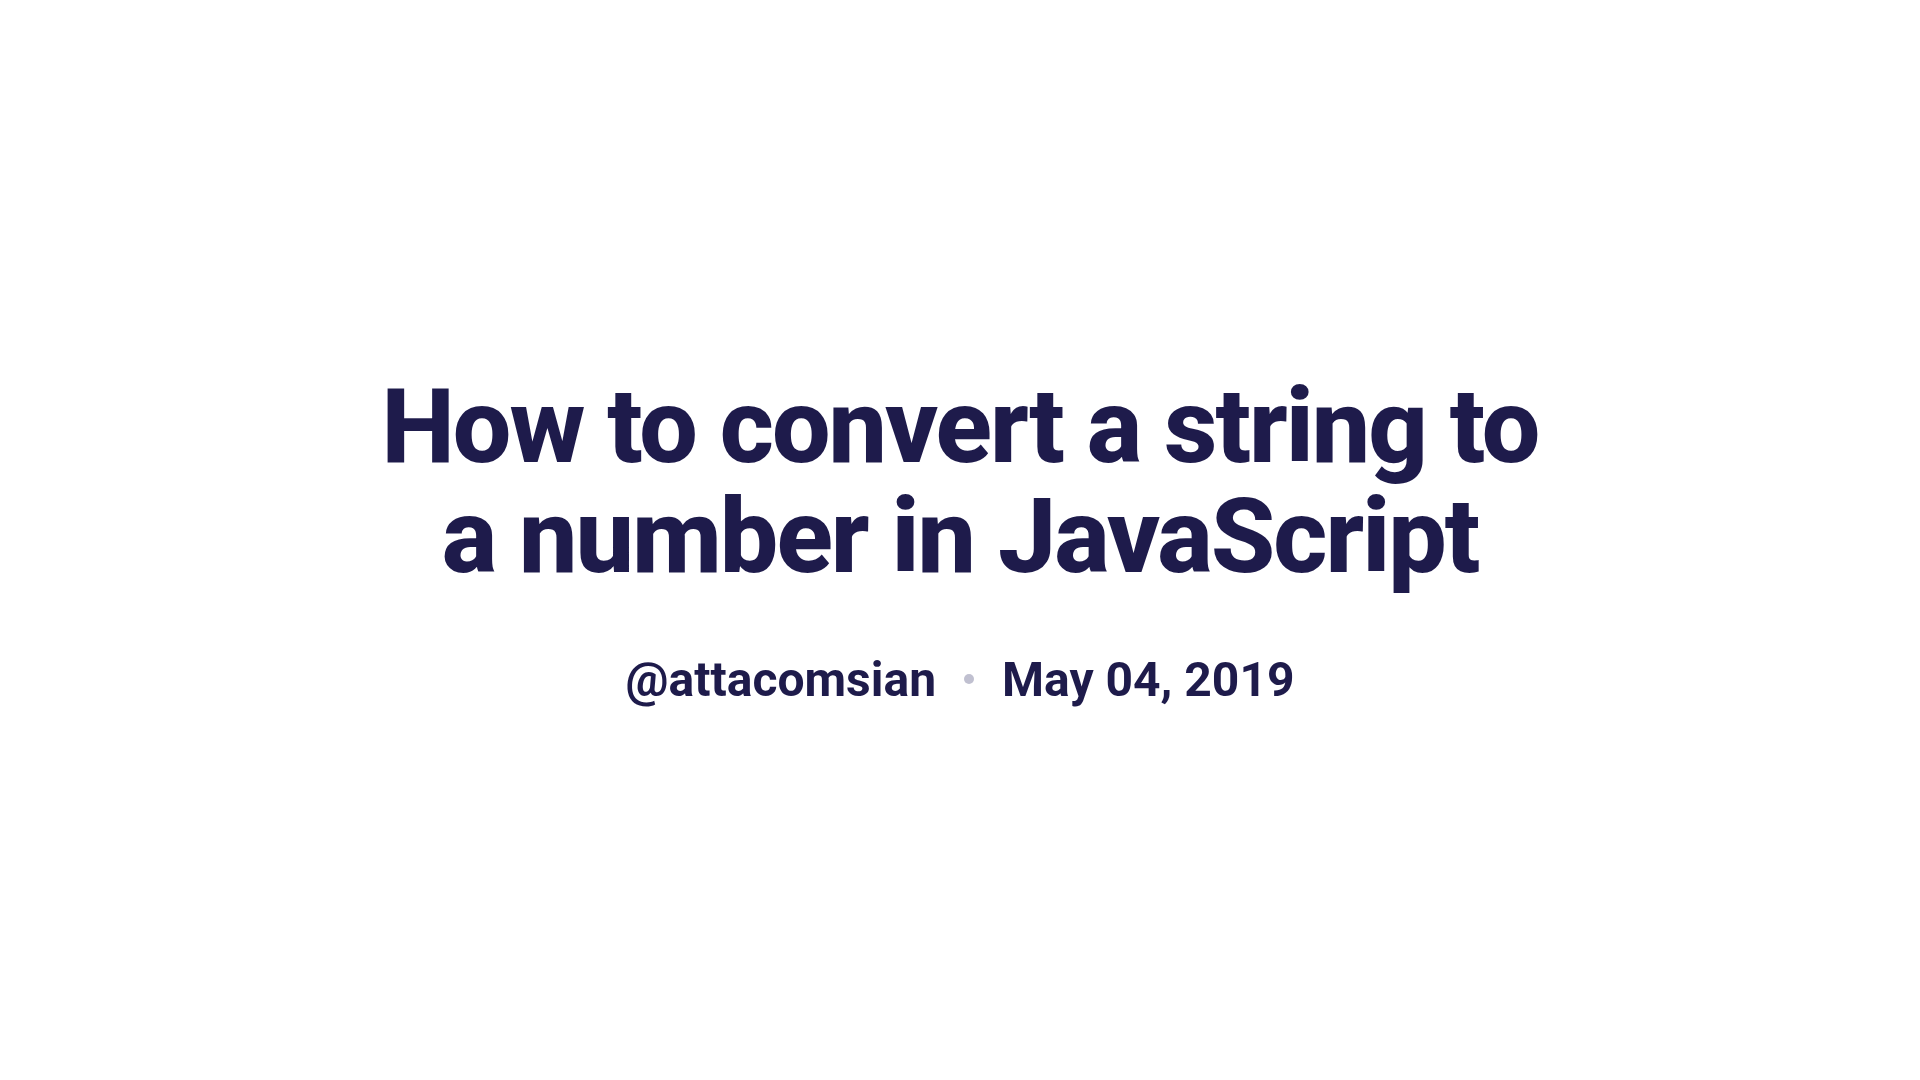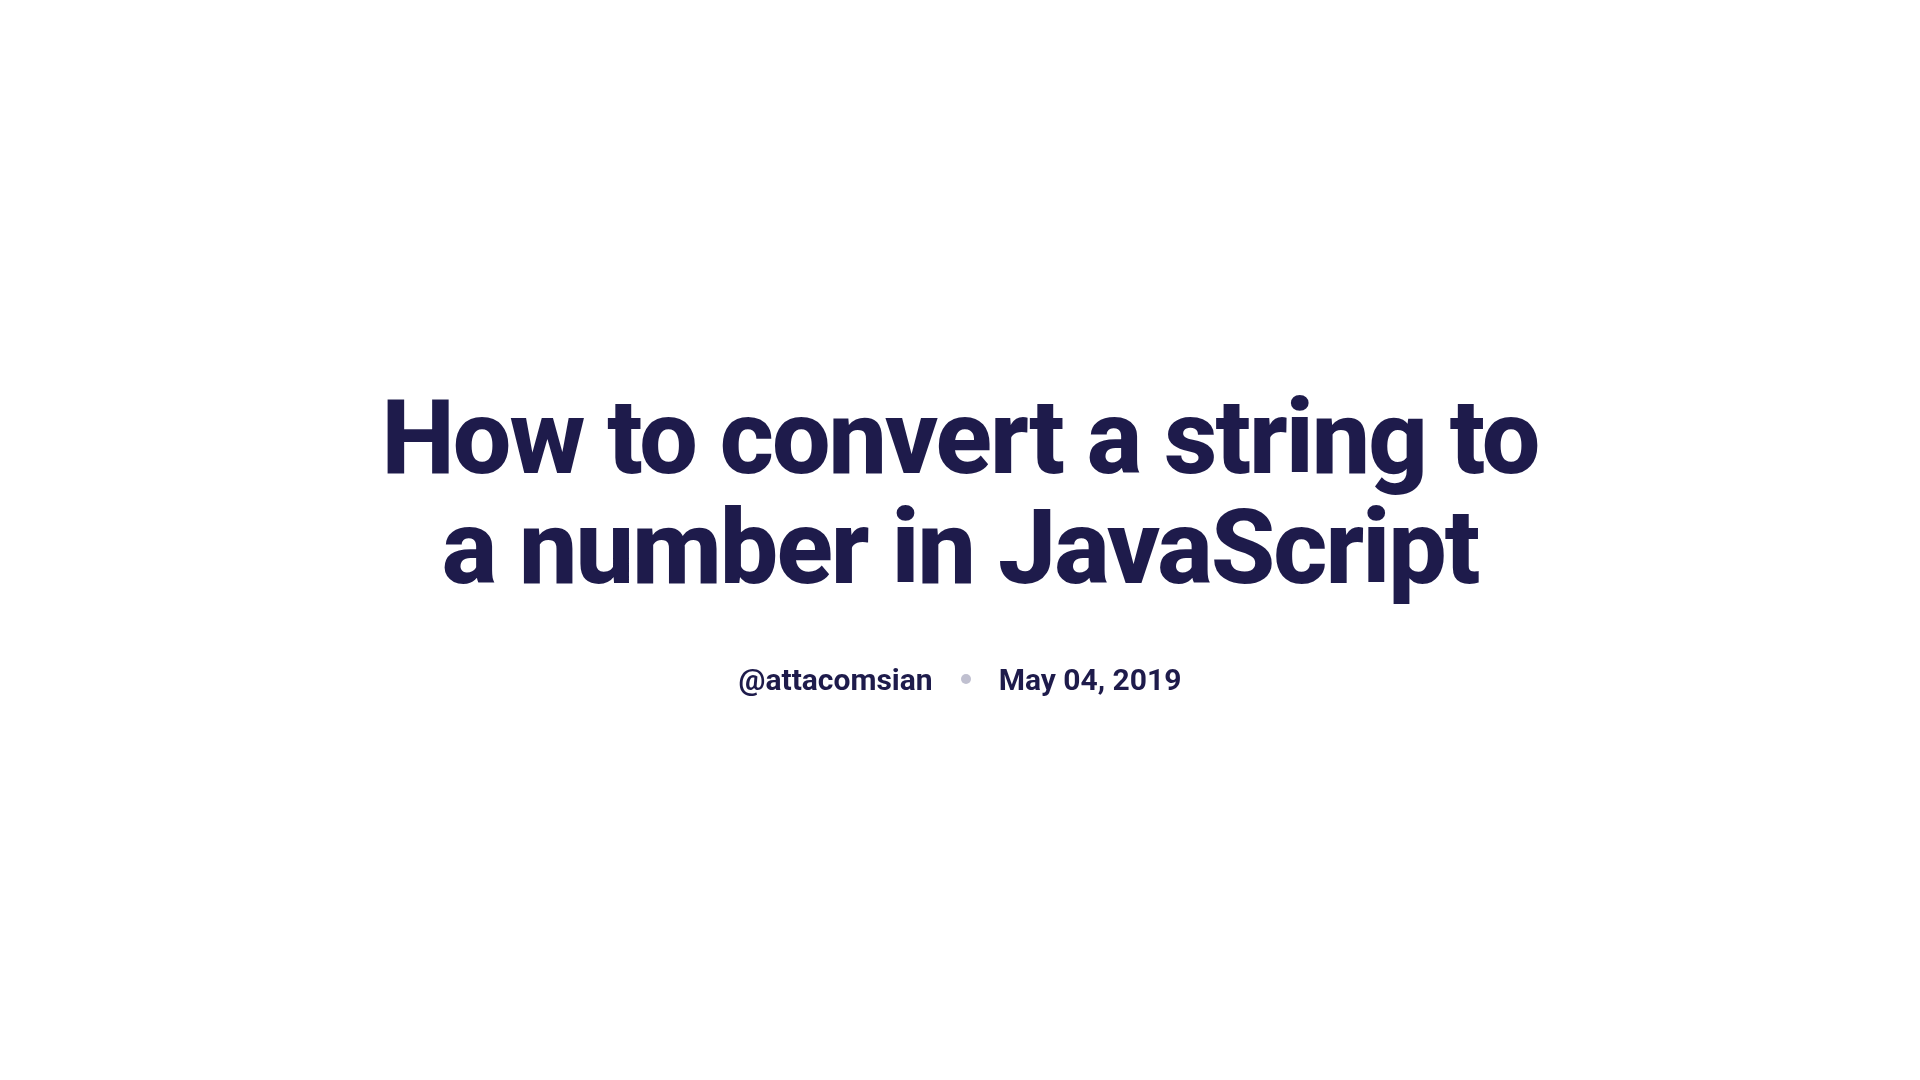--- a/index.html
+++ b/index.html
@@ -31,21 +31,21 @@
       line-height: 1.05;
       letter-spacing: -2px;
       margin-bottom: 60px;
     }
     
     .meta {
       display: flex;
       align-items: center;
       justify-content: center;
       gap: 28px;
-      font-size: 30px;
+      font-size: 48px;
       font-weight: 700;
       color: #1e1b4b;
     }
     
     .separator {
       width: 10px;
       height: 10px;
       background: #c0c0d0;
       border-radius: 50%;
       display: inline-block;

